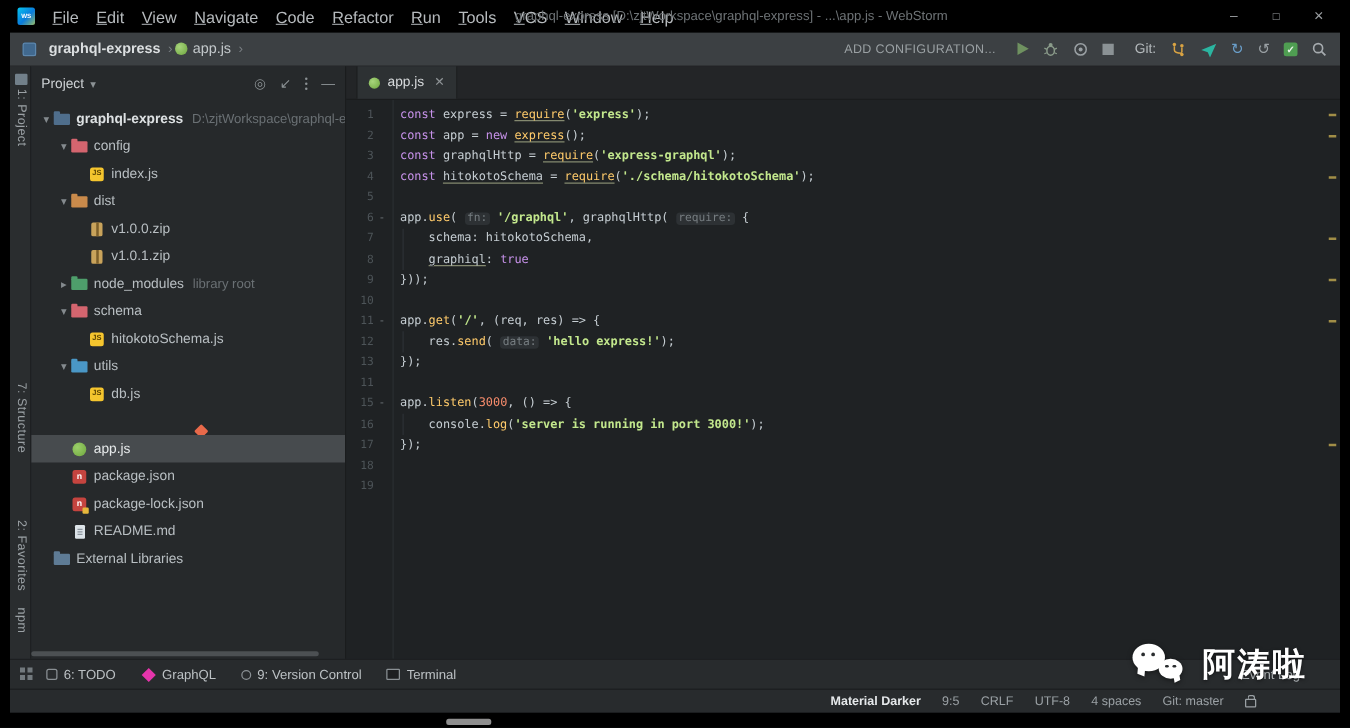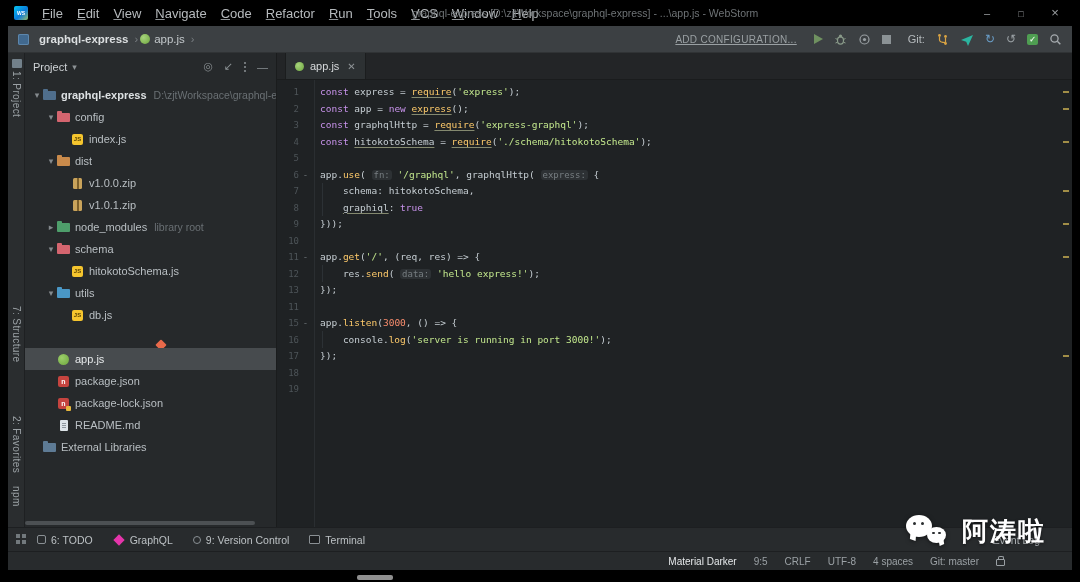--- a/index.html
+++ b/index.html
@@ -24,21 +24,21 @@
   .wbtn.cls::after{content:'×';font-size:13px;}
 
   
   .navbar{flex:0 0 27px;background:#3c4043;border-bottom:1px solid #303335;display:flex;align-items:center;padding:0 6px;}
   .navproj{width:11px;height:11px;border-radius:2px;background:#41698f;box-shadow:inset 0 0 0 1px #5d87ad;margin:0 6px 0 4px;}
   .greendot{width:10px;height:10px;border-radius:50%;background:radial-gradient(circle at 35% 35%,#a7d47c,#6ea63e);}
   .crumb{font-size:11.5px;color:#c3c8cb;margin:0 4px;}
   .crumb.bold{font-weight:bold;color:#dcdfe1;}
   .nsep{color:#797e82;font-size:11px;margin:0 2px;}
   .nav-right{margin-left:auto;display:flex;align-items:center;gap:11px;padding-right:4px;}
-  .addcfg{font-size:10px;letter-spacing:.3px;color:#9aa0a3;margin-right:6px;text-decoration:underline;}
+  .addcfg{font-size:10px;letter-spacing:.3px;color:#9aa0a3;margin-right:6px;}
   .play{width:0;height:0;border-left:9px solid #6f9160;border-top:5.5px solid transparent;border-bottom:5.5px solid transparent;}
   .stopsq{width:9px;height:9px;background:#8b9295;}
   .gitlabel{font-size:11px;color:#b5babd;margin-left:6px;}
   .glyphicon{font-size:12px;line-height:12px;color:#9aa0a4;}
   .commitbox{width:11px;height:11px;border-radius:2px;background:#4f9e52;color:#eaf5ea;font:bold 8px/11px "Liberation Sans",sans-serif;text-align:center;}
 
   
   .main{flex:1;display:flex;min-height:0;}
   .stripe{flex:0 0 17px;background:#2a2d2f;border-right:1px solid #1e2022;position:relative;}
   .vtab{position:absolute;left:0;width:17px;display:flex;flex-direction:column;align-items:center;gap:3px;}
@@ -91,21 +91,21 @@
        font-size:11px;color:#d7dadc;border-right:1px solid #1b1d1e;border-left:1px solid #1b1d1e;}
   .tab .x{color:#8f9497;font-size:10px;margin-left:2px;}
   .codearea{flex:1;position:relative;font-family:"DejaVu Sans Mono",monospace;overflow:hidden;}
   .gutter{position:absolute;left:0;top:4px;width:37px;}
   .gline{height:16.5px;line-height:16.5px;display:flex;}
   .num{width:22px;text-align:right;color:#4d5458;font-size:9px;}
   .fold{width:13px;text-align:center;color:#6a7175;font-size:9px;}
   .gutsep{position:absolute;left:37px;top:0;bottom:0;width:1px;background:#2a2e31;}
   .code{position:absolute;left:43px;top:4px;right:12px;overflow:hidden;}
   .cline{height:16.5px;line-height:16.5px;font-size:9.5px;white-space:pre;color:#c6ced3;}
-  .tk-kw{color:#c792ea;} .tk-str{color:#c3e88d;} .tk-num{color:#f78c6c;}
+  .tk-kw{color:#c792ea;} .tk-str{color:#c3e88d;font-weight:bold;} .tk-num{color:#f78c6c;}
   .tk-fn{color:#ffcb6b;} .tk-pl{color:#c6ced3;text-align:center;}
   .tk-ul{text-decoration:underline;text-decoration-color:#84896f;text-underline-offset:2px;}
   .tk-hint{color:#767d81;background:#2d3134;border-radius:3px;padding:0 2px;font-size:9px;}
   .iguide{position:absolute;width:1px;background:#2c3135;left:45px;}
   .wmark{position:absolute;right:3px;width:6px;height:2px;background:#b8a14d;opacity:.85;}
 
   
   .bottombar{flex:0 0 24px;background:#282b2d;border-top:1px solid #1d1f21;display:flex;align-items:center;padding:0 6px;font-size:10.5px;color:#bcc1c4;}
   .switcher{width:11px;height:11px;margin:0 10px 0 2px;background:
             linear-gradient(#72797d,#72797d) 0 0/4px 4px no-repeat,
@@ -114,21 +114,21 @@
             linear-gradient(#72797d,#72797d) 6px 6px/4px 4px no-repeat;}
   .bbitem{display:flex;align-items:center;margin-right:20px;}
   .bic{display:inline-block;margin-right:5px;}
   .bic-todo{width:9px;height:9px;border:1px solid #8a9094;border-radius:2px;}
   .bic-graphql{width:8px;height:8px;background:#e535ab;transform:rotate(45deg);margin:0 7px 0 2px;}
   .bic-vcs{width:8px;height:8px;border:1px solid #8a9094;border-radius:50%;}
   .bic-terminal{width:11px;height:9px;border:1px solid #8a9094;border-radius:1px;background:#1d1f21;}
   .eventlog{margin-left:auto;margin-right:26px;color:#b5babd;}
   .statusbar{flex:0 0 19px;background:#282b2d;border-top:1px solid #1d1f21;display:flex;align-items:center;
              justify-content:flex-end;gap:17px;padding-right:12px;font-size:10px;color:#9ba1a5;}
-  .sbitem.strong{color:#e5e8ea;font-weight:normal;}
+  .sbitem.strong{color:#e5e8ea;font-weight:bold;}
   .lock{width:9px;height:7px;border:1px solid #9aa0a4;border-radius:1px;position:relative;margin:3px 55px 0 0;}
   .lock::before{content:'';position:absolute;top:-4px;left:1px;width:4px;height:3px;border:1px solid #9aa0a4;border-bottom:none;border-radius:2px 2px 0 0;}
 
   
   .watermark{position:absolute;right:34px;bottom:33px;display:flex;align-items:center;gap:14px;z-index:50;}
   .wc{position:relative;width:42px;height:34px;filter:drop-shadow(0 1px 2px rgba(0,0,0,.5));}
   .wc .b1{position:absolute;left:0;top:0;width:26px;height:22px;background:#fff;border-radius:50%;}
   .wc .b1::before,.wc .b1::after{content:'';position:absolute;top:7px;width:3px;height:3px;border-radius:50%;background:#2a2d2f;}
   .wc .b1::before{left:7px;} .wc .b1::after{left:15px;}
   .wc .t1{position:absolute;left:4px;top:19px;width:6px;height:6px;background:#fff;transform:rotate(20deg) skew(15deg);}
@@ -432,21 +432,21 @@
                 <span class="fold"></span>
               </div>
             </div>
           <div class="gutsep"></div>
           <div class="code">
               <div class="cline"><span class="tk-kw">const</span><span class="tk-pl"> express = </span><span class="tk-fn tk-ul">require</span><span class="tk-pl">(</span><span class="tk-str">'express'</span><span class="tk-pl">);</span></div>
               <div class="cline"><span class="tk-kw">const</span><span class="tk-pl"> app = </span><span class="tk-kw">new</span><span class="tk-pl"> </span><span class="tk-fn tk-ul">express</span><span class="tk-pl">();</span></div>
               <div class="cline"><span class="tk-kw">const</span><span class="tk-pl"> graphqlHttp = </span><span class="tk-fn tk-ul">require</span><span class="tk-pl">(</span><span class="tk-str">'express-graphql'</span><span class="tk-pl">);</span></div>
               <div class="cline"><span class="tk-kw">const</span><span class="tk-pl"> </span><span class="tk-pl tk-ul">hitokotoSchema</span><span class="tk-pl"> = </span><span class="tk-fn tk-ul">require</span><span class="tk-pl">(</span><span class="tk-str">'./schema/hitokotoSchema'</span><span class="tk-pl">);</span></div>
               <div class="cline"></div>
-              <div class="cline"><span class="tk-pl">app.</span><span class="tk-fn">use</span><span class="tk-pl">( </span><span class="tk-hint">fn:</span><span class="tk-pl"> </span><span class="tk-str">'/graphql'</span><span class="tk-pl">, graphqlHttp( </span><span class="tk-hint">express:</span><span class="tk-pl"> {</span></div>
+              <div class="cline"><span class="tk-pl">app.</span><span class="tk-fn">use</span><span class="tk-pl">( </span><span class="tk-hint">fn:</span><span class="tk-pl"> </span><span class="tk-str">'/graphql'</span><span class="tk-pl">, graphqlHttp( </span><span class="tk-hint">require:</span><span class="tk-pl"> {</span></div>
               <div class="cline"><span class="tk-pl">    schema: hitokotoSchema,</span></div>
               <div class="cline"><span class="tk-pl">    </span><span class="tk-pl tk-ul">graphiql</span><span class="tk-pl">: </span><span class="tk-kw">true</span></div>
               <div class="cline"><span class="tk-pl">}));</span></div>
               <div class="cline"></div>
               <div class="cline"><span class="tk-pl">app.</span><span class="tk-fn">get</span><span class="tk-pl">(</span><span class="tk-str">'/'</span><span class="tk-pl">, (req, res) =&gt; {</span></div>
               <div class="cline"><span class="tk-pl">    res.</span><span class="tk-fn">send</span><span class="tk-pl">( </span><span class="tk-hint">data:</span><span class="tk-pl"> </span><span class="tk-str">'hello express!'</span><span class="tk-pl">);</span></div>
               <div class="cline"><span class="tk-pl">});</span></div>
               <div class="cline"></div>
               <div class="cline"><span class="tk-pl">app.</span><span class="tk-fn">listen</span><span class="tk-pl">(</span><span class="tk-num">3000</span><span class="tk-pl">, () =&gt; {</span></div>
               <div class="cline"><span class="tk-pl">    console.</span><span class="tk-fn">log</span><span class="tk-pl">(</span><span class="tk-str">'server is running in port 3000!'</span><span class="tk-pl">);</span></div>

